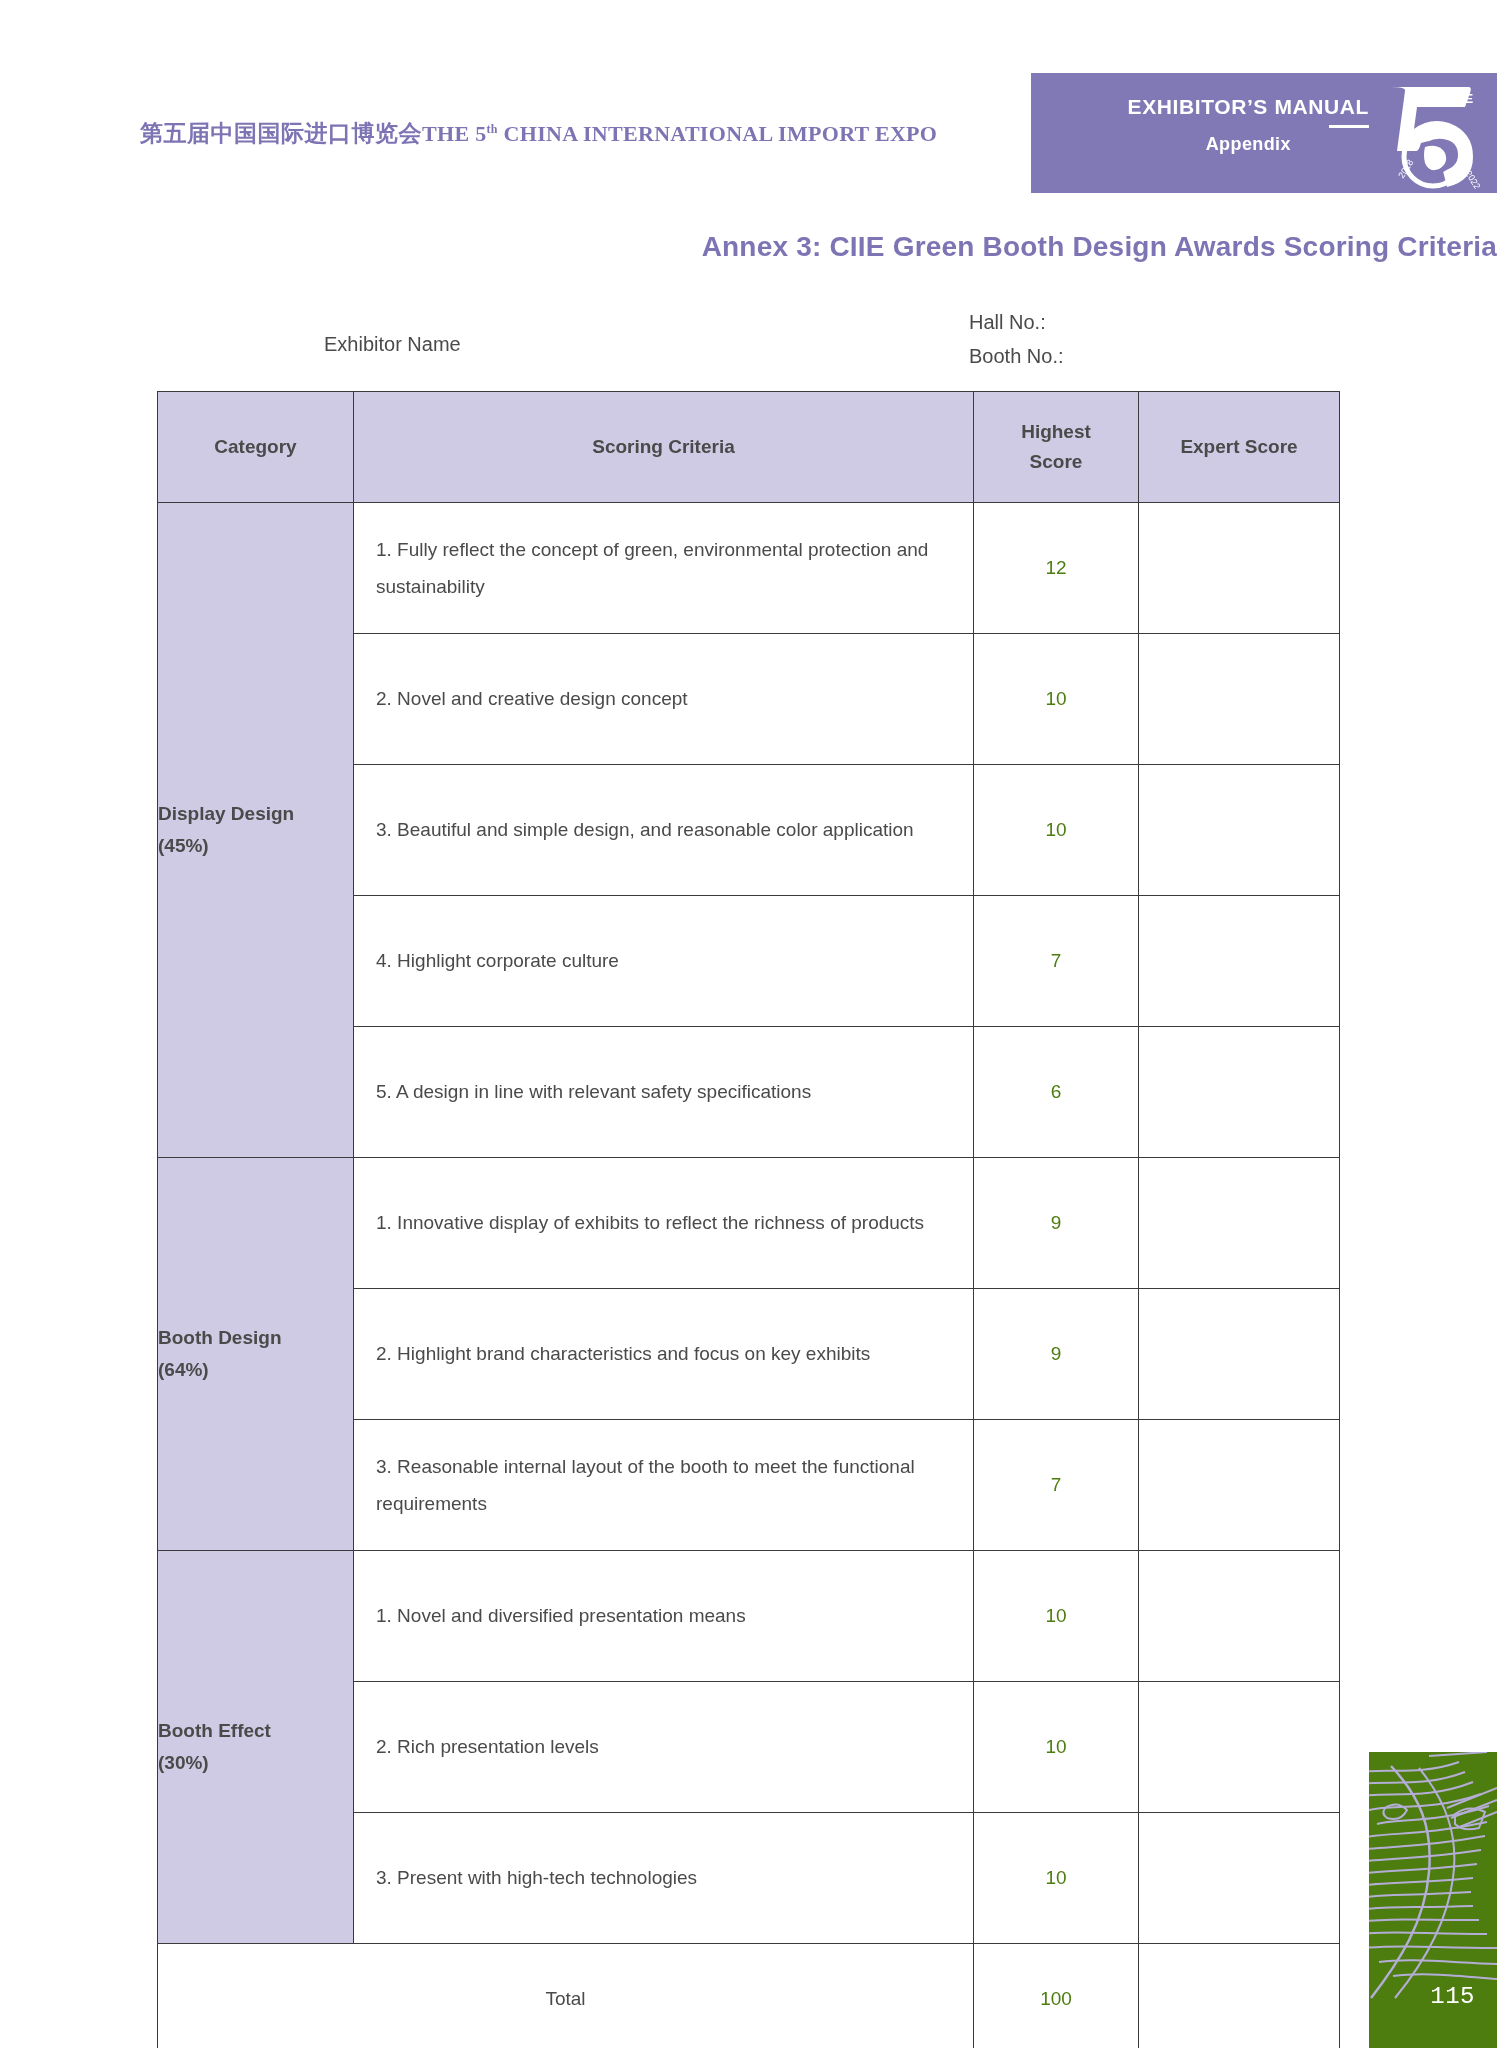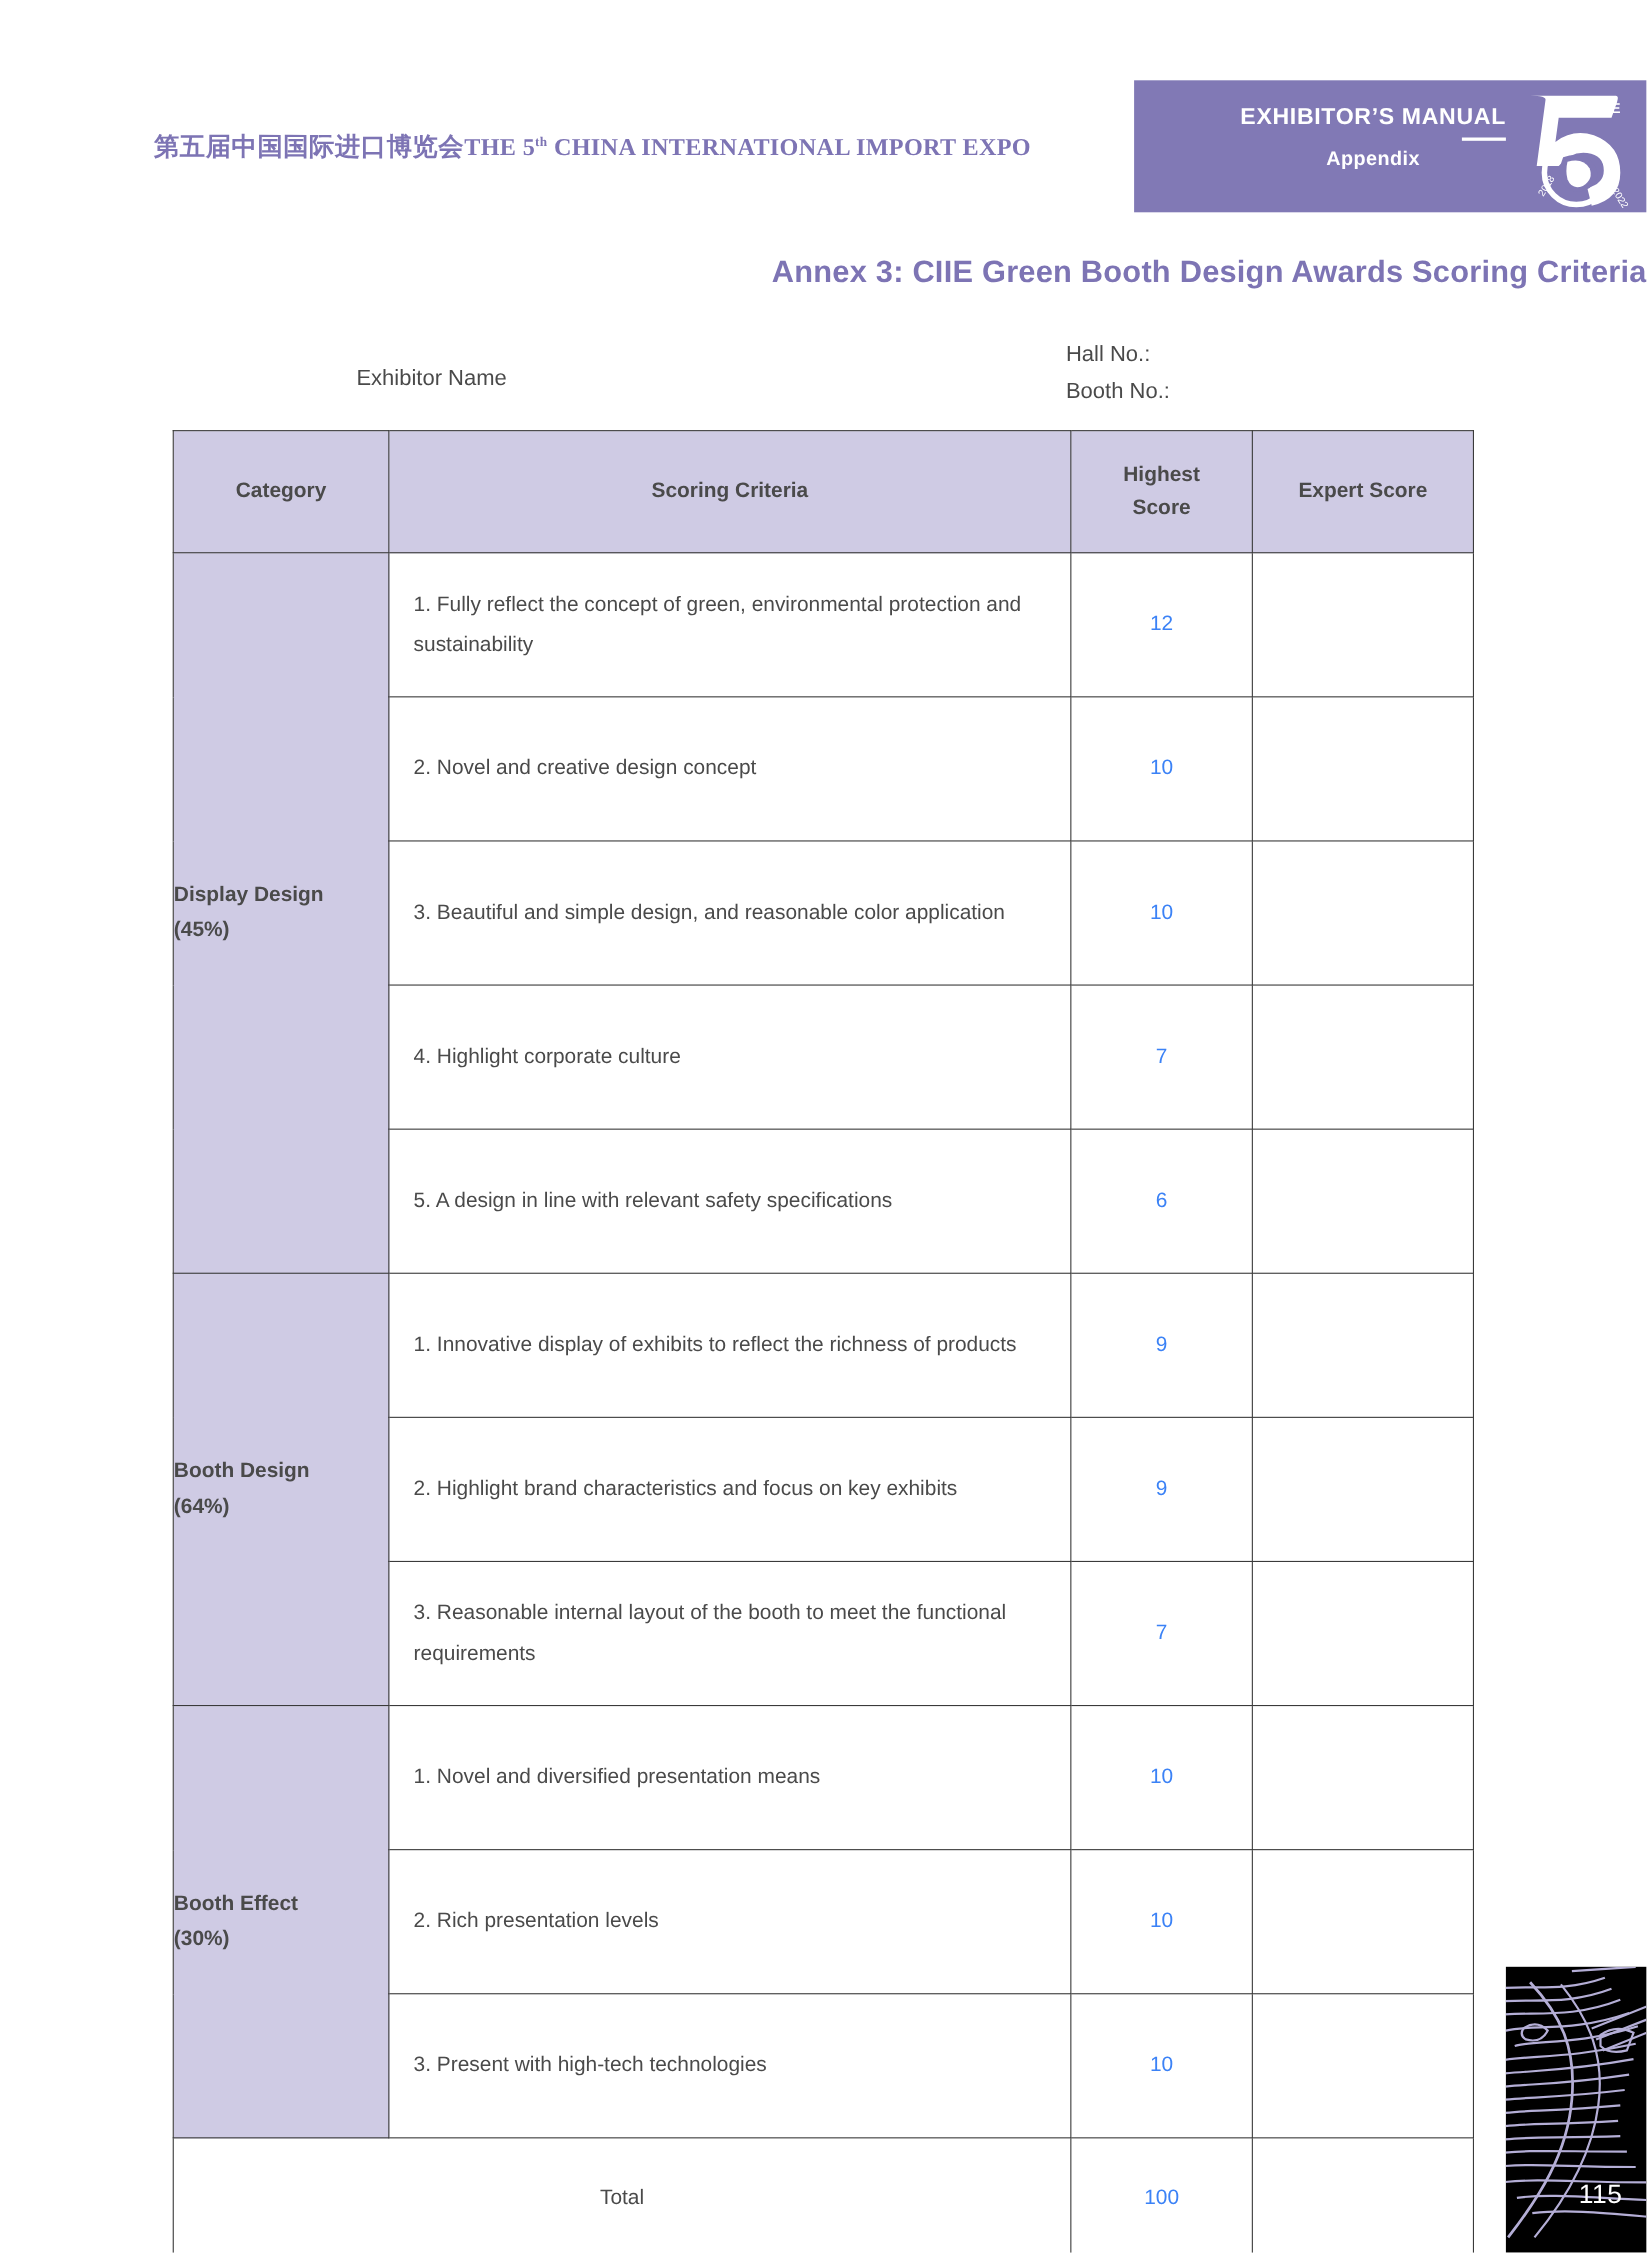--- a/index.html
+++ b/index.html
@@ -164,43 +164,44 @@
   td.crit-cell {
     padding: 10px 22px 10px 22px;
     font-size: 19px;
     color: #4a4a4a;
     line-height: 1.95;
     text-align: left;
   }
   td.score-cell {
     text-align: center;
     font-size: 19px;
-    color: #3b82f6;
+    color: #4d7c0f;
   }
   td.expert-cell {
     background: #ffffff;
   }
   td.total-label {
     text-align: center;
     font-size: 19px;
     color: #4a4a4a;
   }
   tr.row-h1 td { height: 110px; }
   tr.row-h2 td { height: 110px; }
   tr.total-row td { height: 110px; }
 
   
   .page-deco {
     position: absolute;
     right: 0;
     bottom: 0;
     width: 128px;
-    height: 260px;
-    background: #000000;
+    height: 296px;
+    background: #4d7c0f;
     overflow: hidden;
+    font-family: Liberation Mono, monospace;
   }
   .page-deco svg { display: block; }
   .page-number {
     position: absolute;
     right: 22px;
     bottom: 38px;
     font-size: 24px;
     color: #ffffff;
     letter-spacing: 0.5px;
   }

